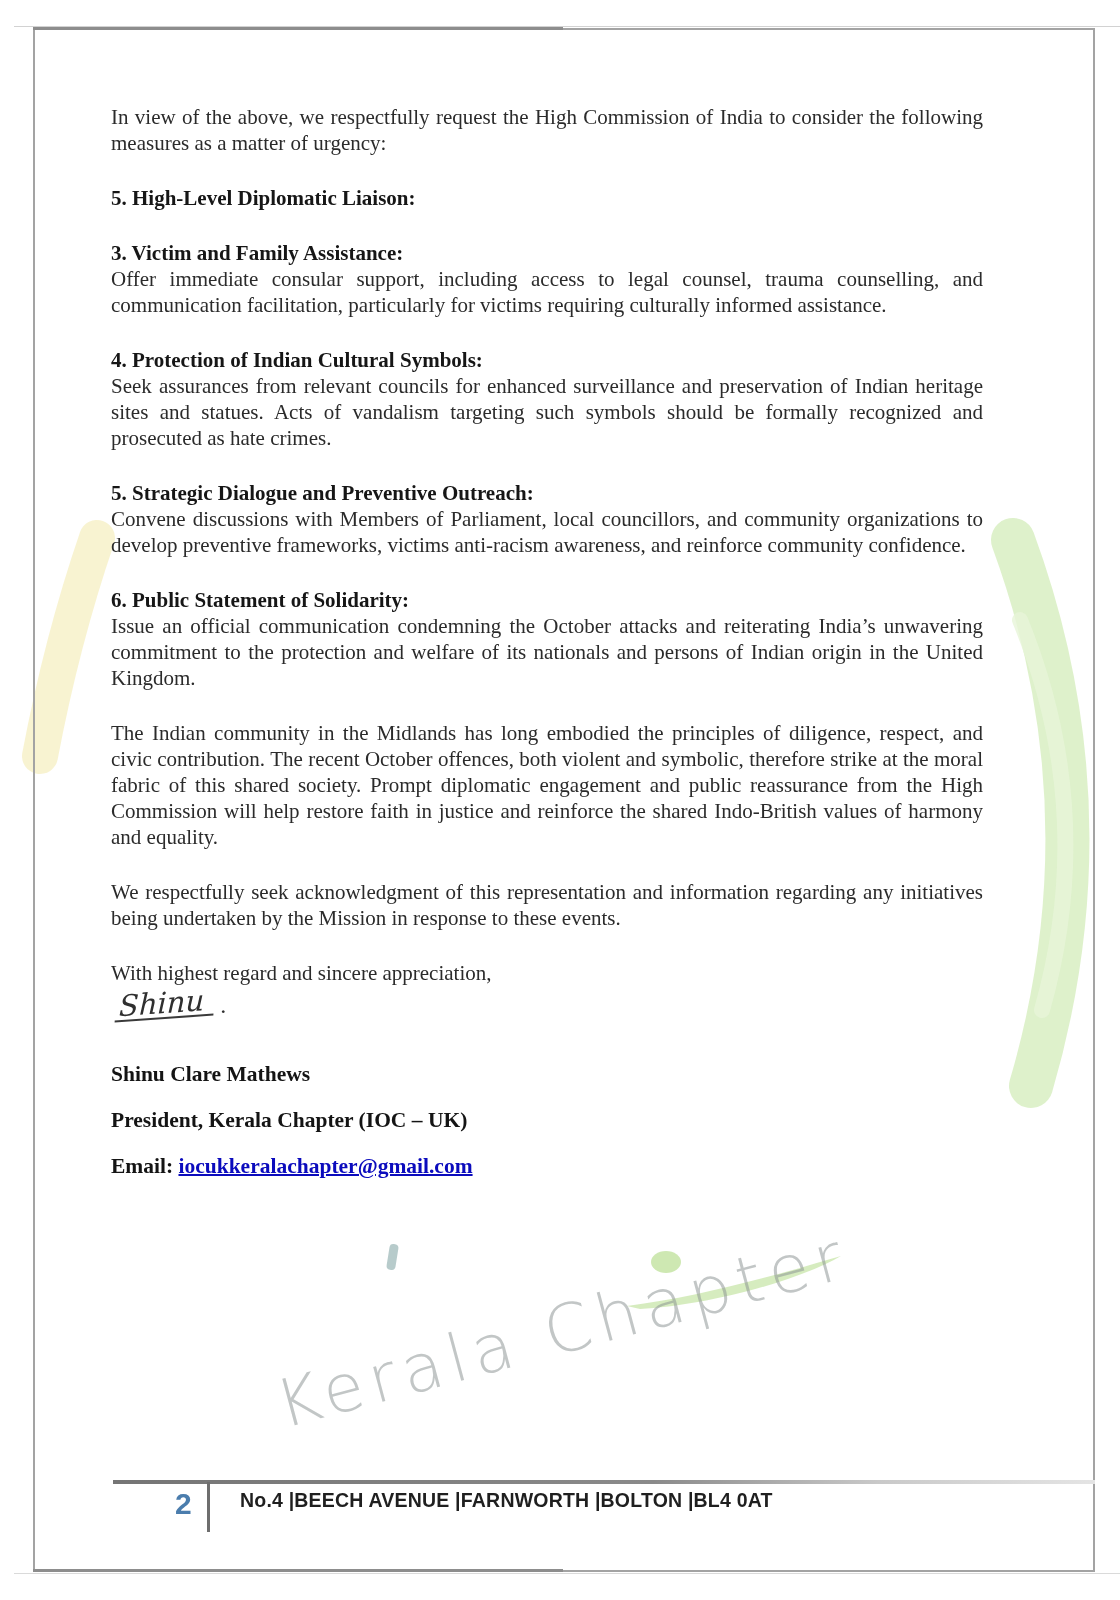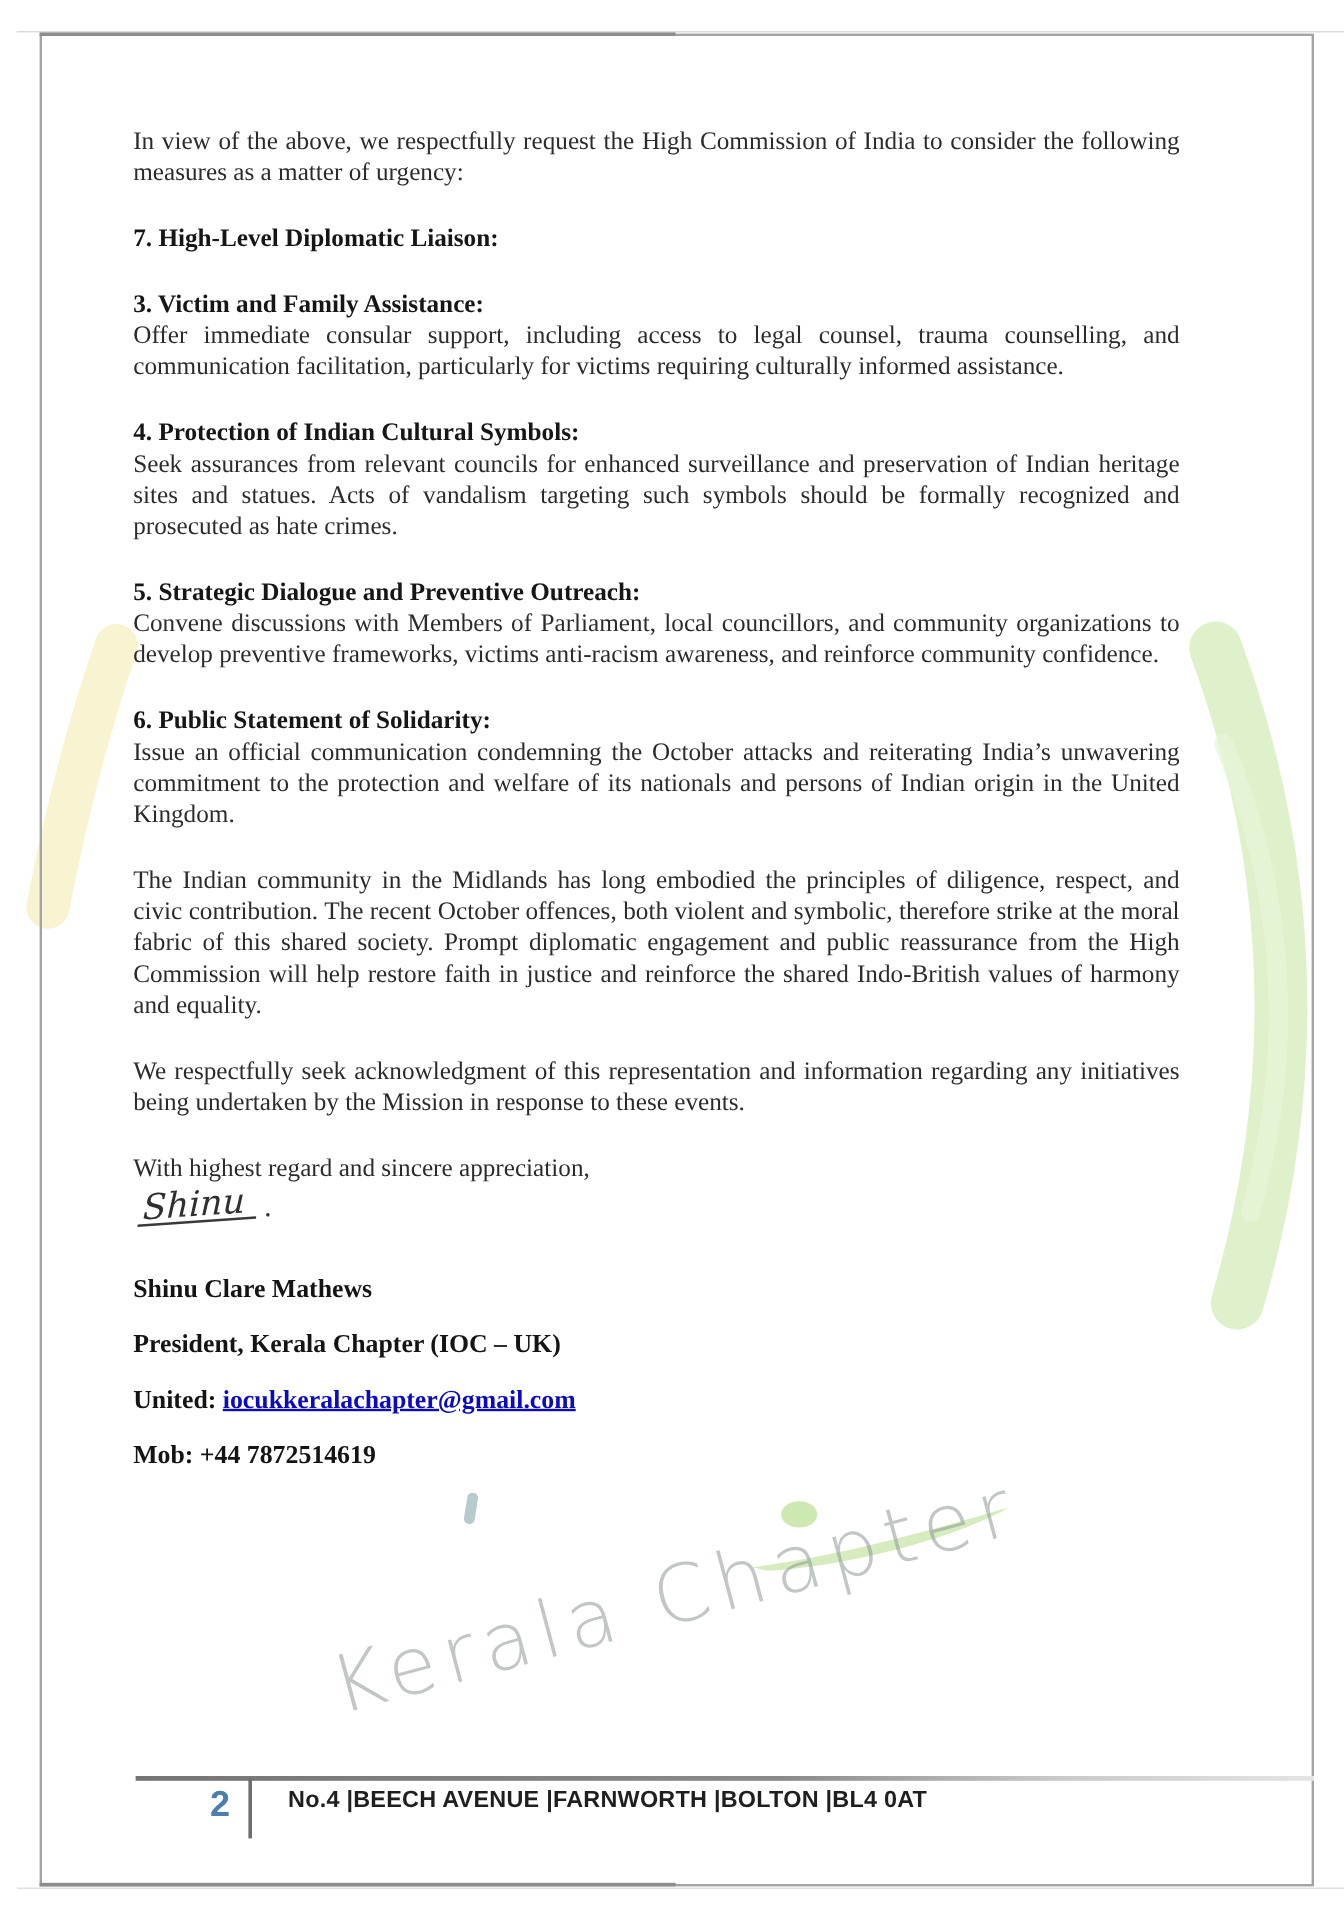--- a/index.html
+++ b/index.html
@@ -87,21 +87,21 @@
   <div class="page-frame"></div>
   <div class="top-shade"></div>
   <div class="bottom-shade"></div>
   <div class="outer-bottom-line"></div>
 
   <div class="content">
 
     <p class="para">In view of the above, we respectfully request the High Commission of India to consider the following measures as a matter of urgency:</p>
 
     <div class="item">
-      <p class="item-heading">7. High-Level Diplomatic Liaison:</p>
+      <p class="item-heading">5. High-Level Diplomatic Liaison:</p>
     </div>
 
 
     <div class="item">
       <p class="item-heading">3. Victim and Family Assistance:</p>
       <p class="item-body">Offer immediate consular support, including access to legal counsel, trauma counselling, and communication facilitation, particularly for victims requiring culturally informed assistance.</p>
     </div>
 
     <div class="item">
       <p class="item-heading">4. Protection of Indian Cultural Symbols:</p>
@@ -125,23 +125,22 @@
     <p class="valediction">With highest regard and sincere appreciation,</p>
 
     <div class="signature-block">
       <span class="sig-text">Shinu</span><span class="sig-dot">.</span>
     </div>
 
     <p class="signatory-line">Shinu Clare Mathews</p>
 
     <p class="signatory-line">President, Kerala Chapter (IOC – UK)</p>
 
-    <p class="signatory-line"><span>United: </span><a class="email-link">iocukkeralachapter@gmail.com</a></p>
+    <p class="signatory-line"><span>Email: </span><a class="email-link">iocukkeralachapter@gmail.com</a></p>
 
-    <p class="signatory-line"><span>Mob: </span><span>+44 7872514619</span></p>
 
   </div>
 
   <div class="footer-rule"></div>
   <span class="page-num">2</span>
   <div class="footer-sep"></div>
   <span class="footer-text">No.4 |BEECH AVENUE |FARNWORTH |BOLTON |BL4 0AT</span>
 
 </div>
 

